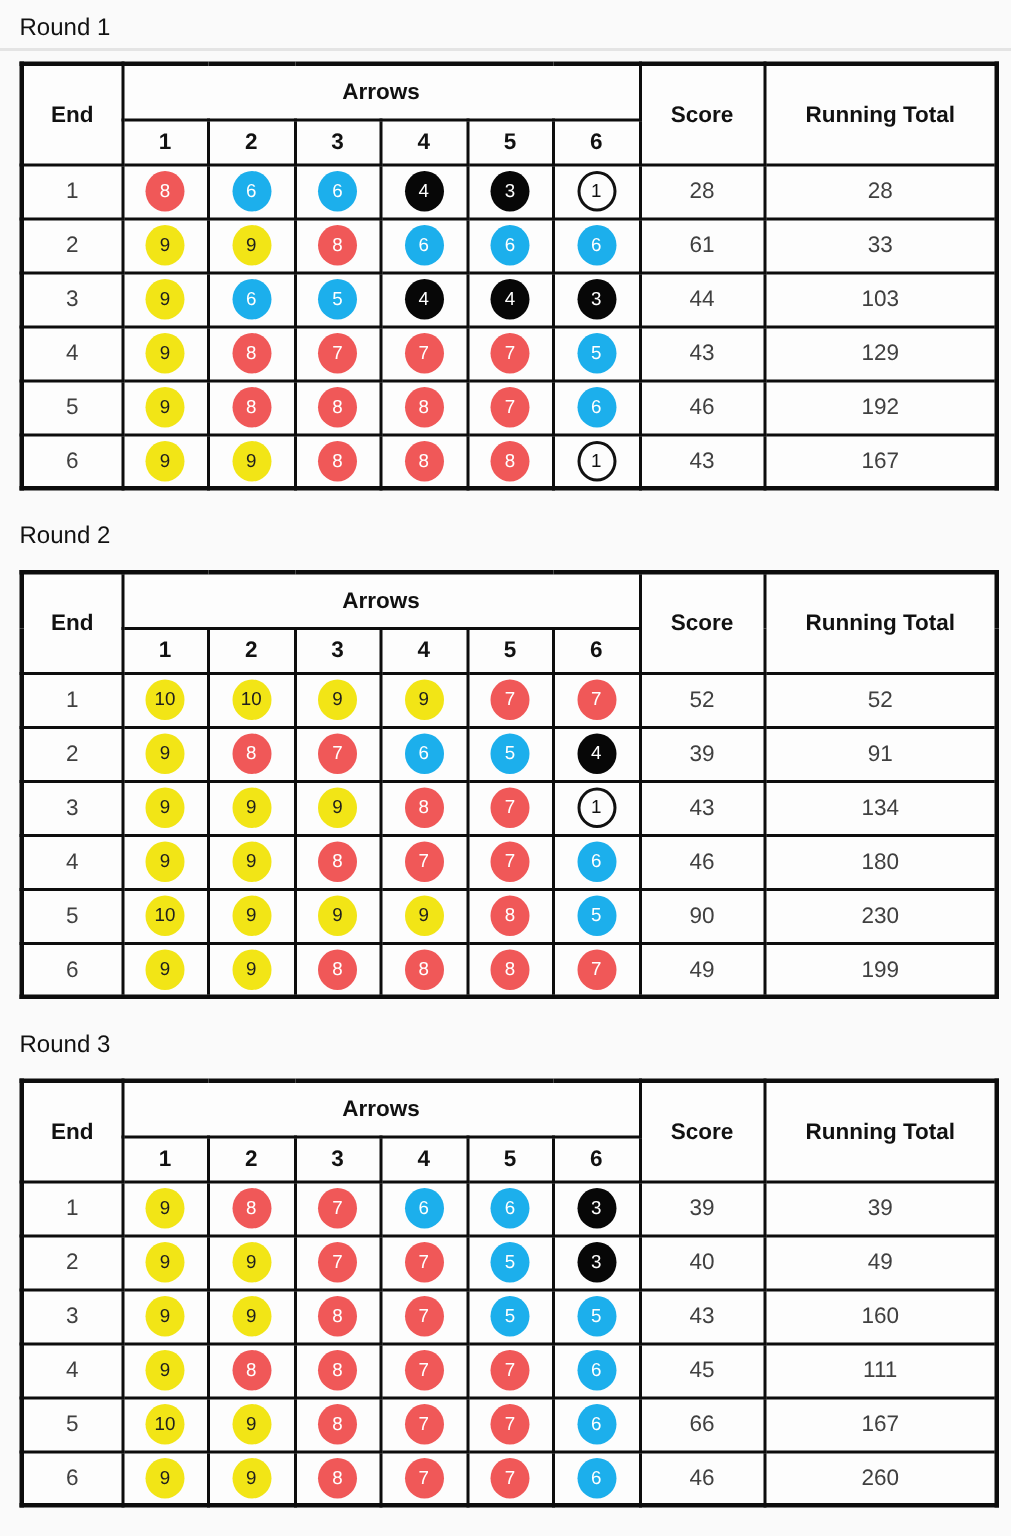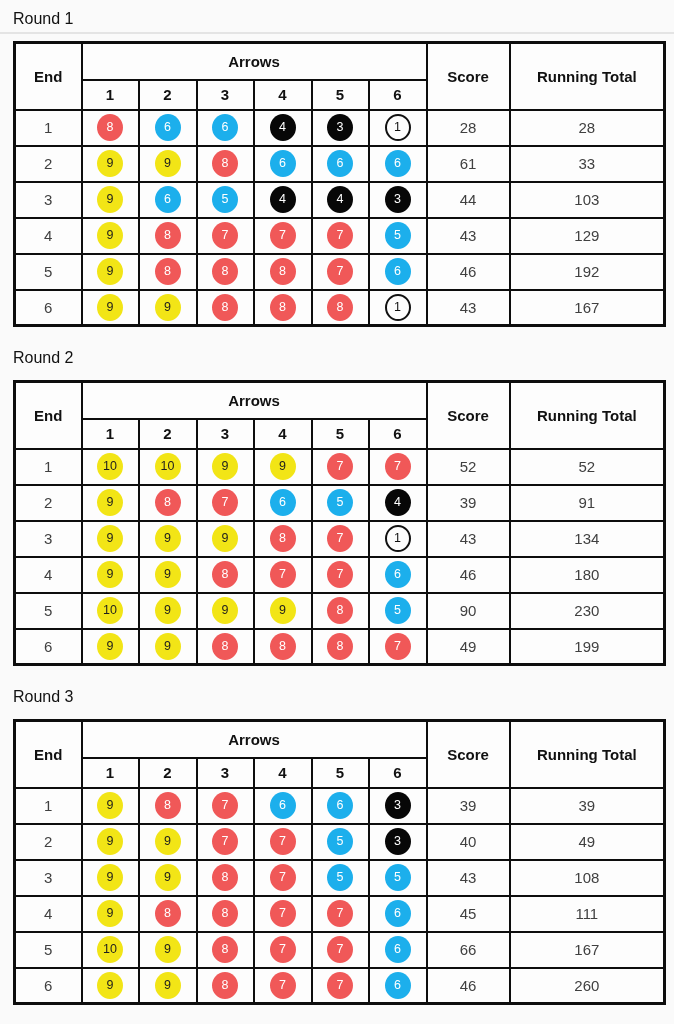--- a/index.html
+++ b/index.html
@@ -301,21 +301,21 @@
           </tr>
           <tr>
             <td class="end-cell">3</td>
             <td class="arrow-cell"><span class="chip gold" style="background: rgb(242, 229, 22); color: rgb(30, 30, 30);">9</span></td>
             <td class="arrow-cell"><span class="chip gold" style="background: rgb(242, 229, 22); color: rgb(30, 30, 30);">9</span></td>
             <td class="arrow-cell"><span class="chip red" style="background: rgb(240, 88, 88); color: rgb(255, 255, 255);">8</span></td>
             <td class="arrow-cell"><span class="chip red" style="background: rgb(240, 88, 88); color: rgb(255, 255, 255);">7</span></td>
             <td class="arrow-cell"><span class="chip blue" style="background: rgb(28, 175, 236); color: rgb(255, 255, 255);">5</span></td>
             <td class="arrow-cell"><span class="chip blue" style="background: rgb(28, 175, 236); color: rgb(255, 255, 255);">5</span></td>
             <td class="score-cell">43</td>
-            <td class="rt-cell">108</td>
+            <td class="rt-cell">160</td>
           </tr>
           <tr>
             <td class="end-cell">4</td>
             <td class="arrow-cell"><span class="chip gold" style="background: rgb(242, 229, 22); color: rgb(30, 30, 30);">9</span></td>
             <td class="arrow-cell"><span class="chip red" style="background: rgb(240, 88, 88); color: rgb(255, 255, 255);">8</span></td>
             <td class="arrow-cell"><span class="chip red" style="background: rgb(240, 88, 88); color: rgb(255, 255, 255);">8</span></td>
             <td class="arrow-cell"><span class="chip red" style="background: rgb(240, 88, 88); color: rgb(255, 255, 255);">7</span></td>
             <td class="arrow-cell"><span class="chip red" style="background: rgb(240, 88, 88); color: rgb(255, 255, 255);">7</span></td>
             <td class="arrow-cell"><span class="chip blue" style="background: rgb(28, 175, 236); color: rgb(255, 255, 255);">6</span></td>
             <td class="score-cell">45</td>

